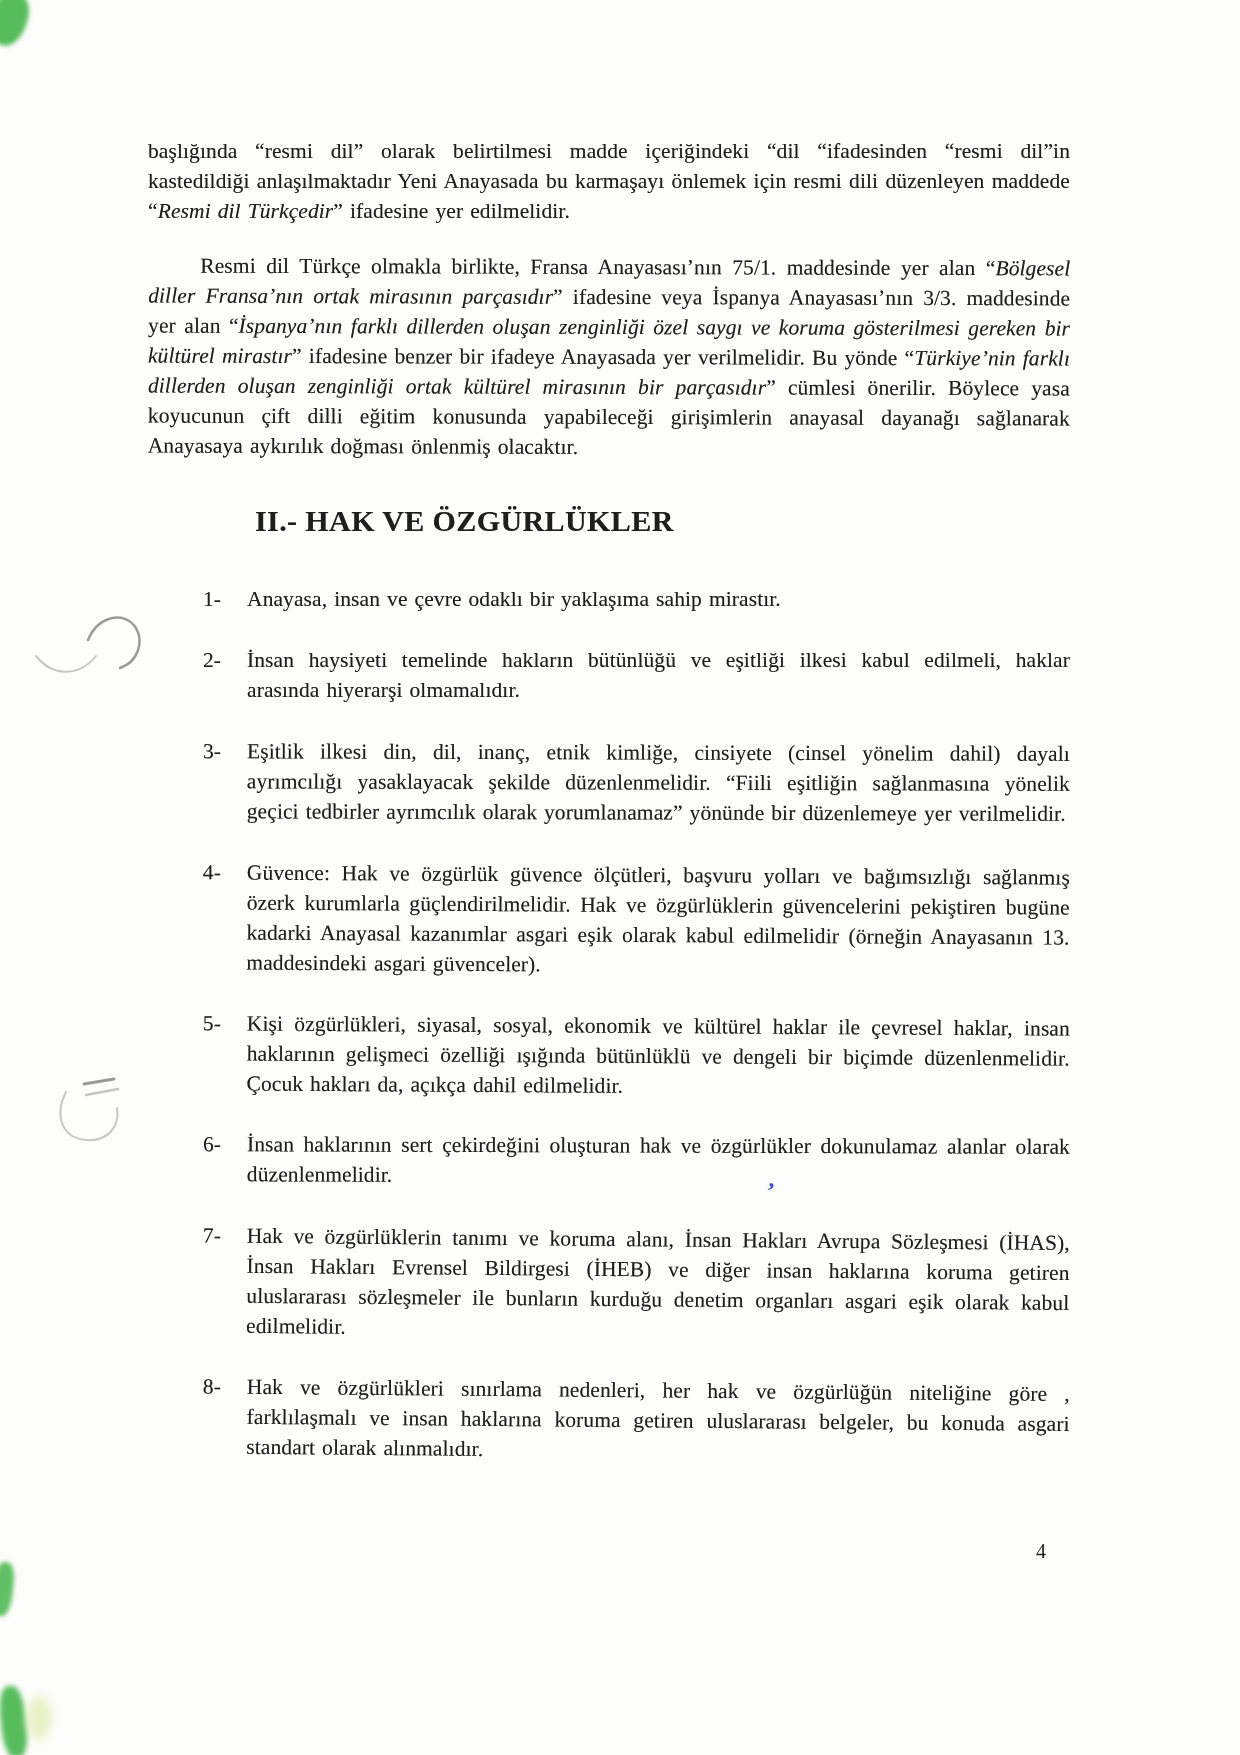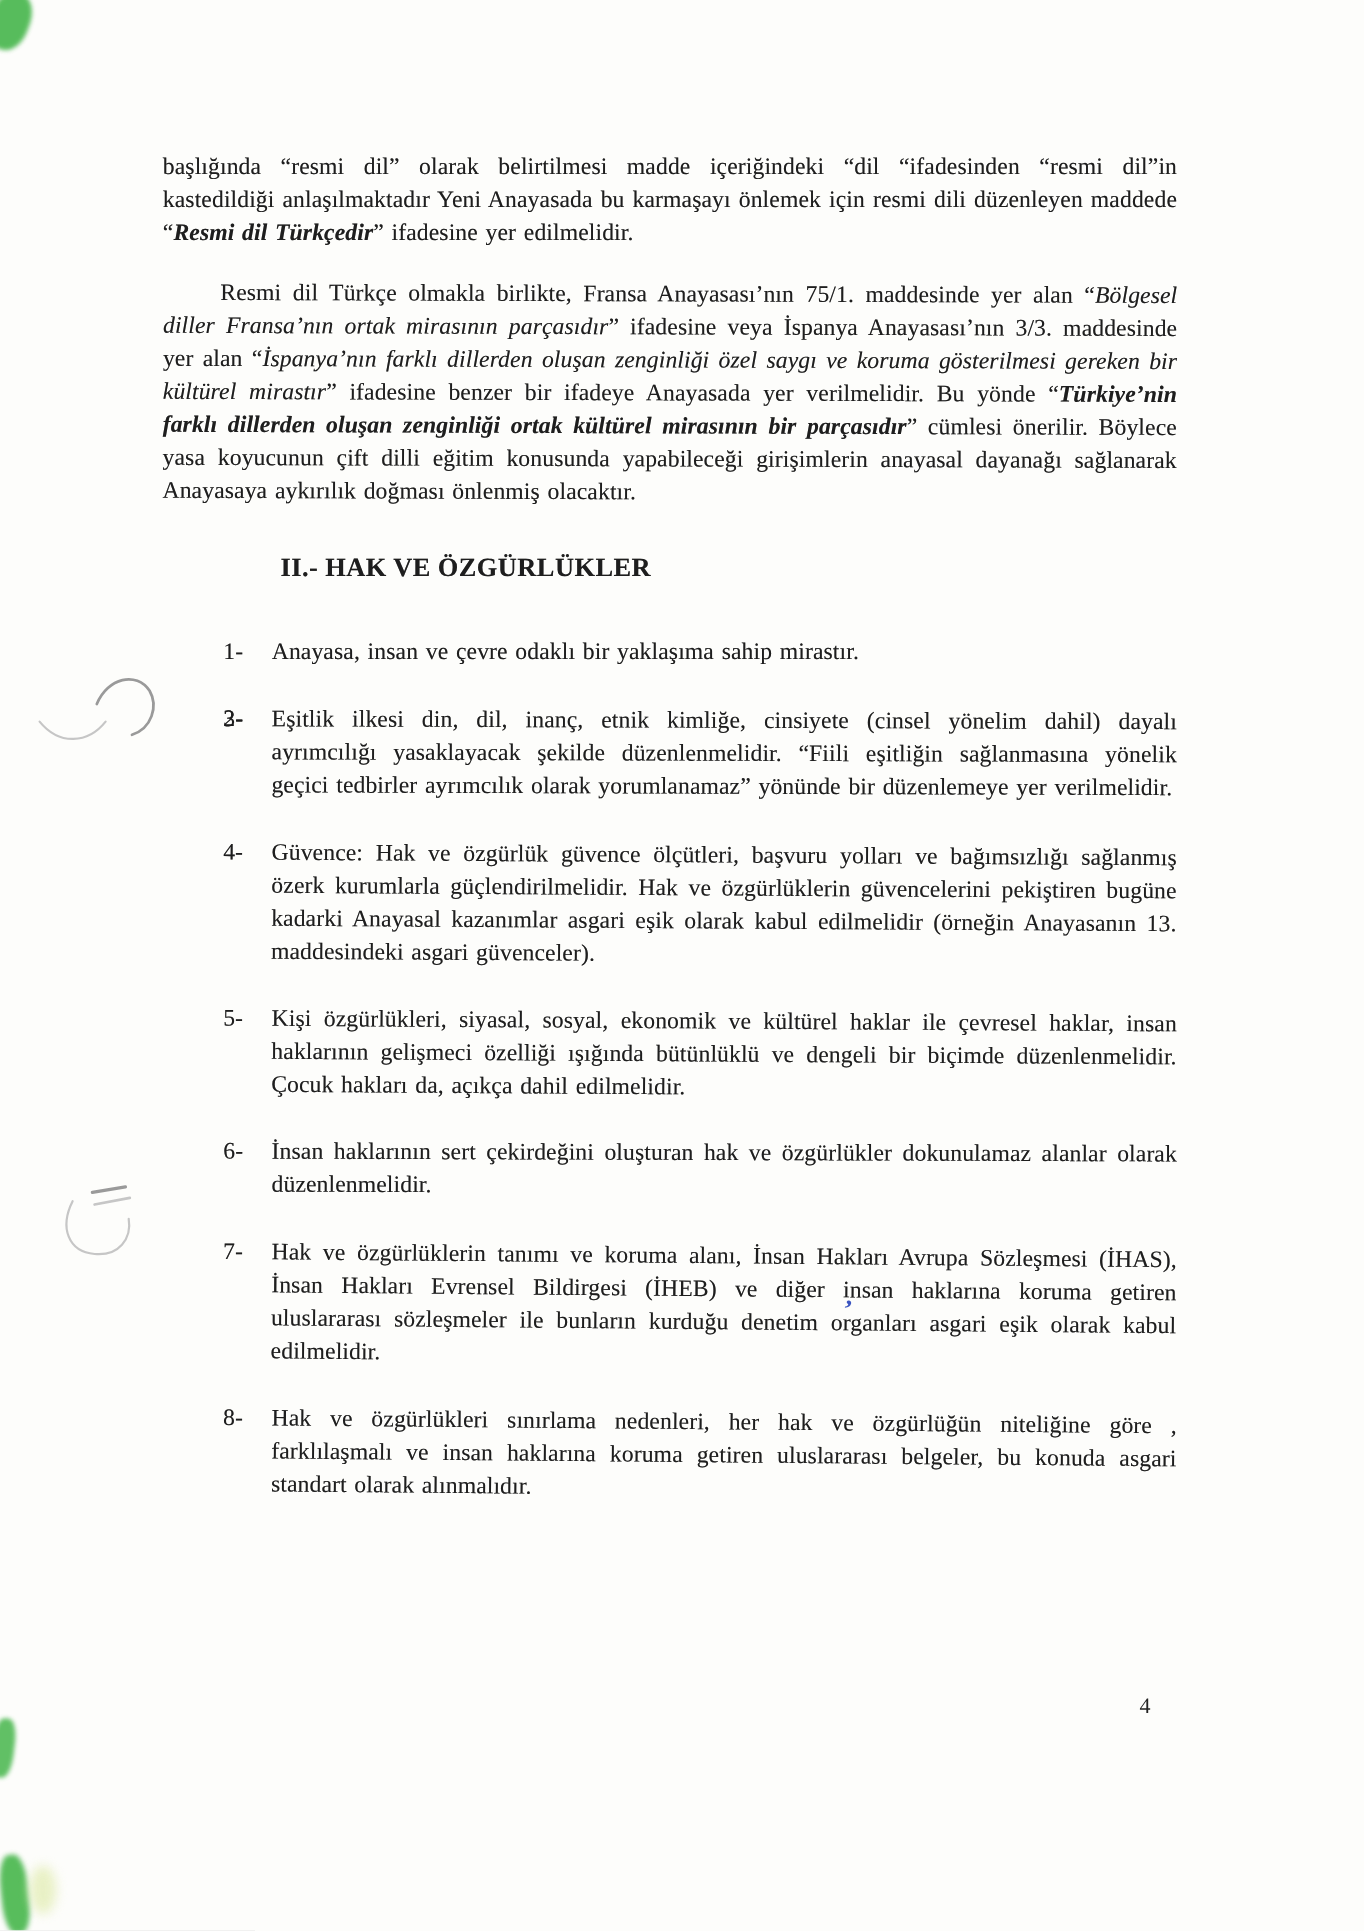--- a/index.html
+++ b/index.html
@@ -29,24 +29,24 @@
     text-align: justify;
     margin: 0 0 26px 0;
     letter-spacing: 0.1px;
     word-spacing: 1.5px;
     text-shadow: 0 0 0.5px rgba(20,20,20,0.45);
   }
   .para.indent-sm { text-indent: 52px; }
   .para.indent-md { text-indent: 75px; }
   .seg-normal { font-style: normal; font-weight: normal; }
   .seg-italic { font-style: italic; }
-  .seg-bolditalic { font-style: italic; font-weight: bold; }
+  .seg-bolditalic { font-style: italic; font-weight: normal; }
   .heading {
     margin: 42px 0 30px 107px;
-    font-size: 24px;
+    font-size: 30px;
     font-weight: bold;
     letter-spacing: 0.4px;
     text-shadow: 0 0 0.5px rgba(20,20,20,0.5);
   }
   ol.numbered {
     list-style: none;
     margin: 46px 0 0 0;
     padding: 0;
   }
   ol.numbered li {
@@ -140,20 +140,21 @@
     <h2 class="heading">II.- HAK VE ÖZGÜRLÜKLER</h2>
 
 
     <ol class="numbered">
       <li>
         <span class="marker">1-</span>
         <span><span class="seg-normal">Anayasa, insan ve çevre odaklı bir yaklaşıma sahip mirastır.</span></span>
       </li>
       <li>
         <span class="marker">2-</span>
+        <span><span class="seg-normal">İnsan haysiyeti temelinde hakların bütünlüğü ve eşitliği ilkesi kabul edilmeli, haklar arasında hiyerarşi olmamalıdır.</span></span>
       </li>
       <li class="tilt-a">
         <span class="marker">3-</span>
         <span><span class="seg-normal">Eşitlik ilkesi din, dil, inanç, etnik kimliğe, cinsiyete (cinsel yönelim dahil) dayalı ayrımcılığı yasaklayacak şekilde düzenlenmelidir. “Fiili eşitliğin sağlanmasına yönelik geçici tedbirler ayrımcılık olarak yorumlanamaz” yönünde bir düzenlemeye yer verilmelidir.</span></span>
       </li>
       <li class="tilt-b">
         <span class="marker">4-</span>
         <span><span class="seg-normal">Güvence: Hak ve özgürlük güvence ölçütleri, başvuru yolları ve bağımsızlığı sağlanmış özerk kurumlarla güçlendirilmelidir. Hak ve özgürlüklerin güvencelerini pekiştiren bugüne kadarki Anayasal kazanımlar asgari eşik olarak kabul edilmelidir (örneğin Anayasanın 13. maddesindeki asgari güvenceler).</span></span>
       </li>
       <li class="tilt-b">

